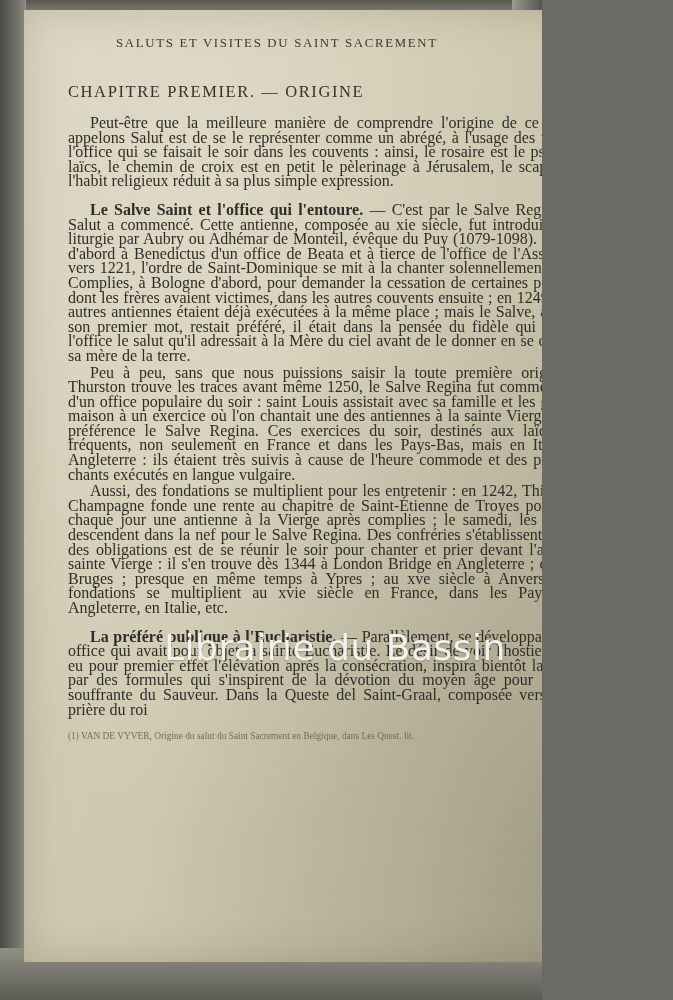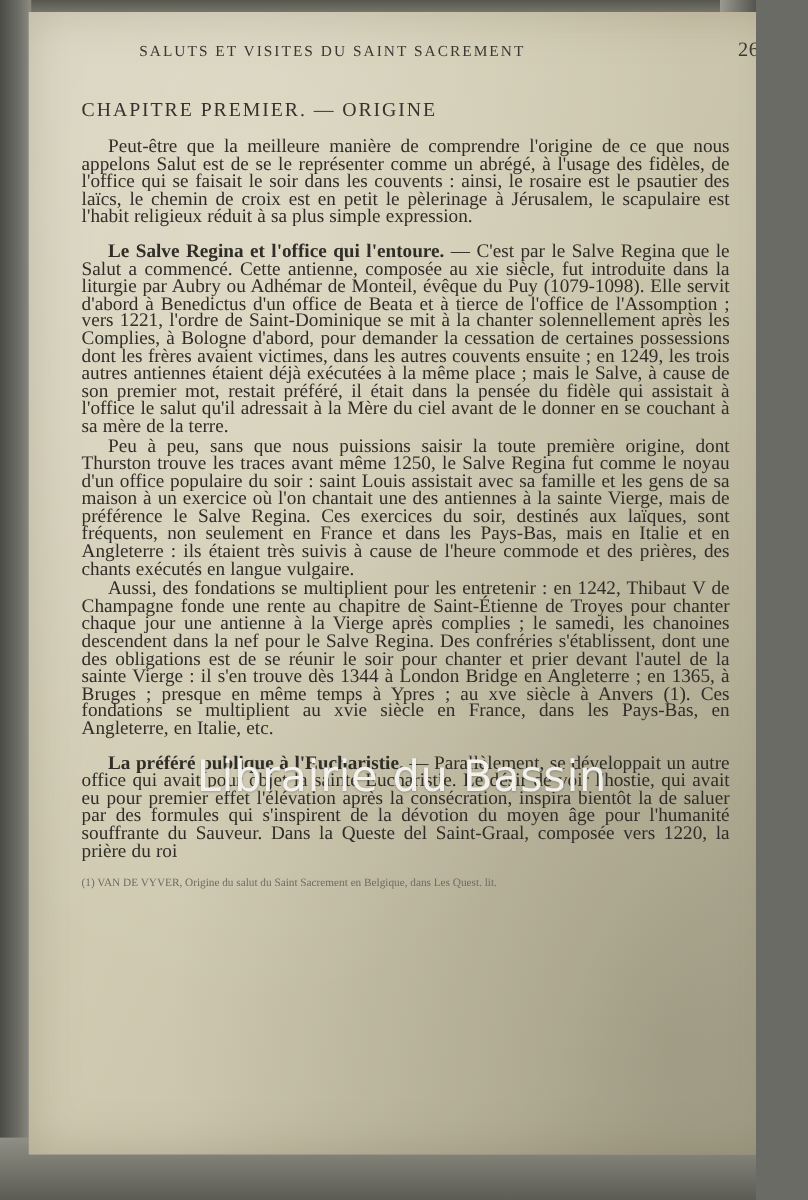--- a/index.html
+++ b/index.html
@@ -8,21 +8,21 @@
     background: #6b6b66;
   }
   body {
     width: 673px;
     height: 1000px;
     overflow: hidden;
     font-family: "Liberation Serif", serif;
   }
   .page-photo {
     position: relative;
-    width: 630px;
+    width: 542px;
     height: 1000px;
     background: #ffffff;
     overflow: hidden;
   }
   
   .bg-left {
     position: absolute;
     left: 0; top: 0;
     width: 26px; height: 1000px;
     background: linear-gradient(to right, #4a4a46 0%, #6e6e68 60%, #8d8d84 100%);
@@ -158,21 +158,21 @@
         <span class="page-number">266</span>
       </div>
 
       <div class="chapter-title sc">CHAPITRE PREMIER. — ORIGINE</div>
 
       <p class="para">Peut-être que la meilleure manière de comprendre l'origine de ce que nous appelons Salut est de se le représenter comme un abrégé, à l'usage des fidèles, de l'office qui se faisait le soir dans les couvents : ainsi, le rosaire est le psautier des laïcs, le chemin de croix est en petit le pèlerinage à Jérusalem, le scapulaire est l'habit religieux réduit à sa plus simple expression.</p>
 
       <div class="gap-md"></div>
 
       <p class="para">
-        <span class="sec-head">Le Salve Regina et l'office qui l'entoure.</span>
+        <span class="sec-head">Le Salve Saint et l'office qui l'entoure.</span>
         <span>— C'est par le Salve Regina que le Salut a commencé. Cette antienne, composée au xie siècle, fut introduite dans la liturgie par Aubry ou Adhémar de Monteil, évêque du Puy (1079-1098). Elle servit d'abord à Benedictus d'un office de Beata et à tierce de l'office de l'Assomption ; vers 1221, l'ordre de Saint-Dominique se mit à la chanter solennellement après les Complies, à Bologne d'abord, pour demander la cessation de certaines possessions dont les frères avaient victimes, dans les autres couvents ensuite ; en 1249, les trois autres antiennes étaient déjà exécutées à la même place ; mais le Salve, à cause de son premier mot, restait préféré, il était dans la pensée du fidèle qui assistait à l'office le salut qu'il adressait à la Mère du ciel avant de le donner en se couchant à sa mère de la terre.</span>
       </p>
 
       <p class="para">Peu à peu, sans que nous puissions saisir la toute première origine, dont Thurston trouve les traces avant même 1250, le Salve Regina fut comme le noyau d'un office populaire du soir : saint Louis assistait avec sa famille et les gens de sa maison à un exercice où l'on chantait une des antiennes à la sainte Vierge, mais de préférence le Salve Regina. Ces exercices du soir, destinés aux laïques, sont fréquents, non seulement en France et dans les Pays-Bas, mais en Italie et en Angleterre : ils étaient très suivis à cause de l'heure commode et des prières, des chants exécutés en langue vulgaire.</p>
 
       <p class="para faded">Aussi, des fondations se multiplient pour les entretenir : en 1242, Thibaut V de Champagne fonde une rente au chapitre de Saint-Étienne de Troyes pour chanter chaque jour une antienne à la Vierge après complies ; le samedi, les chanoines descendent dans la nef pour le Salve Regina. Des confréries s'établissent, dont une des obligations est de se réunir le soir pour chanter et prier devant l'autel de la sainte Vierge : il s'en trouve dès 1344 à London Bridge en Angleterre ; en 1365, à Bruges ; presque en même temps à Ypres ; au xve siècle à Anvers (1). Ces fondations se multiplient au xvie siècle en France, dans les Pays-Bas, en Angleterre, en Italie, etc.</p>
 
       <div class="gap-md"></div>
 
       <p class="para">

